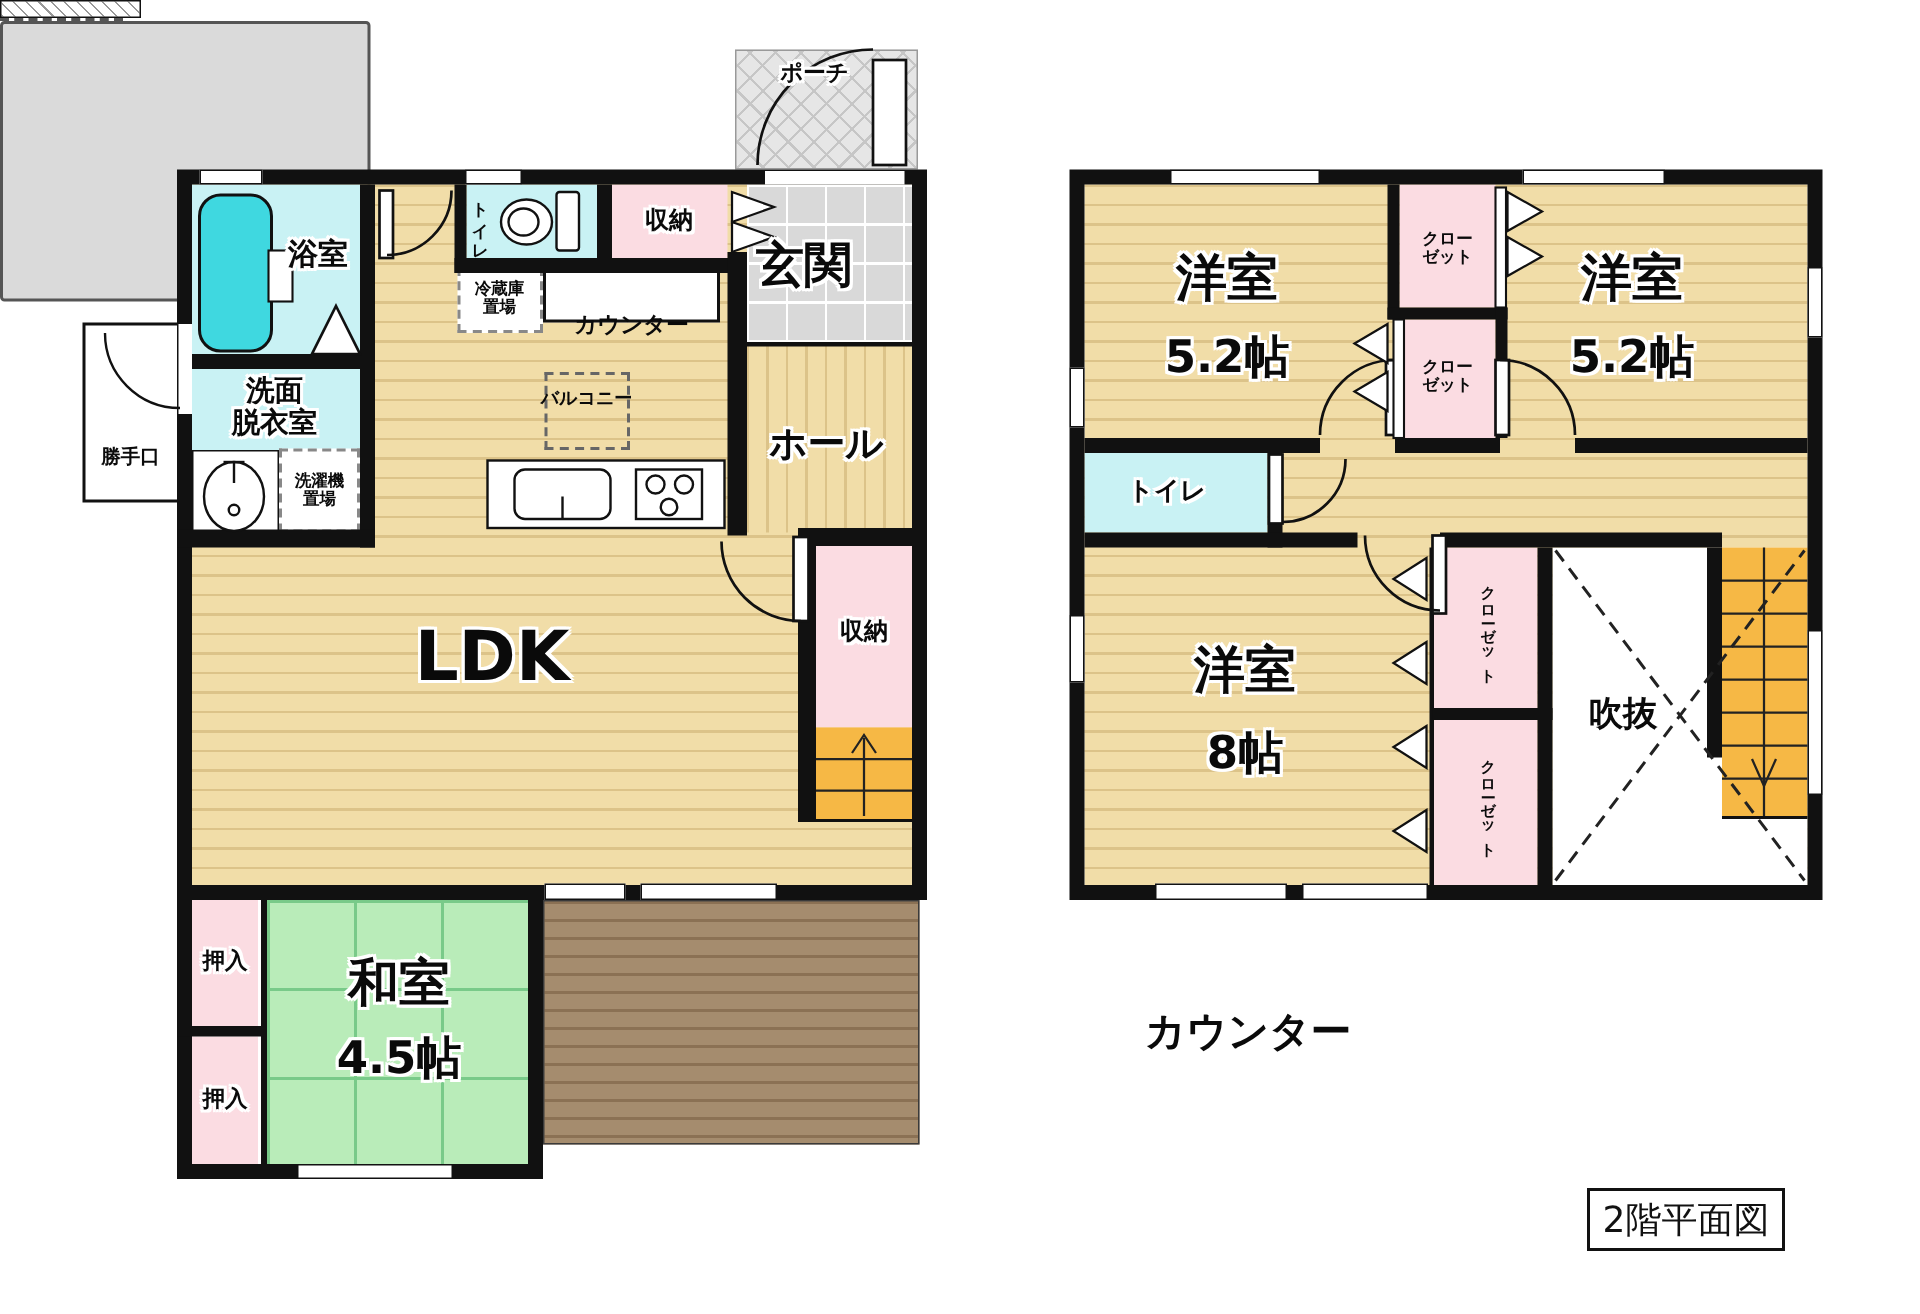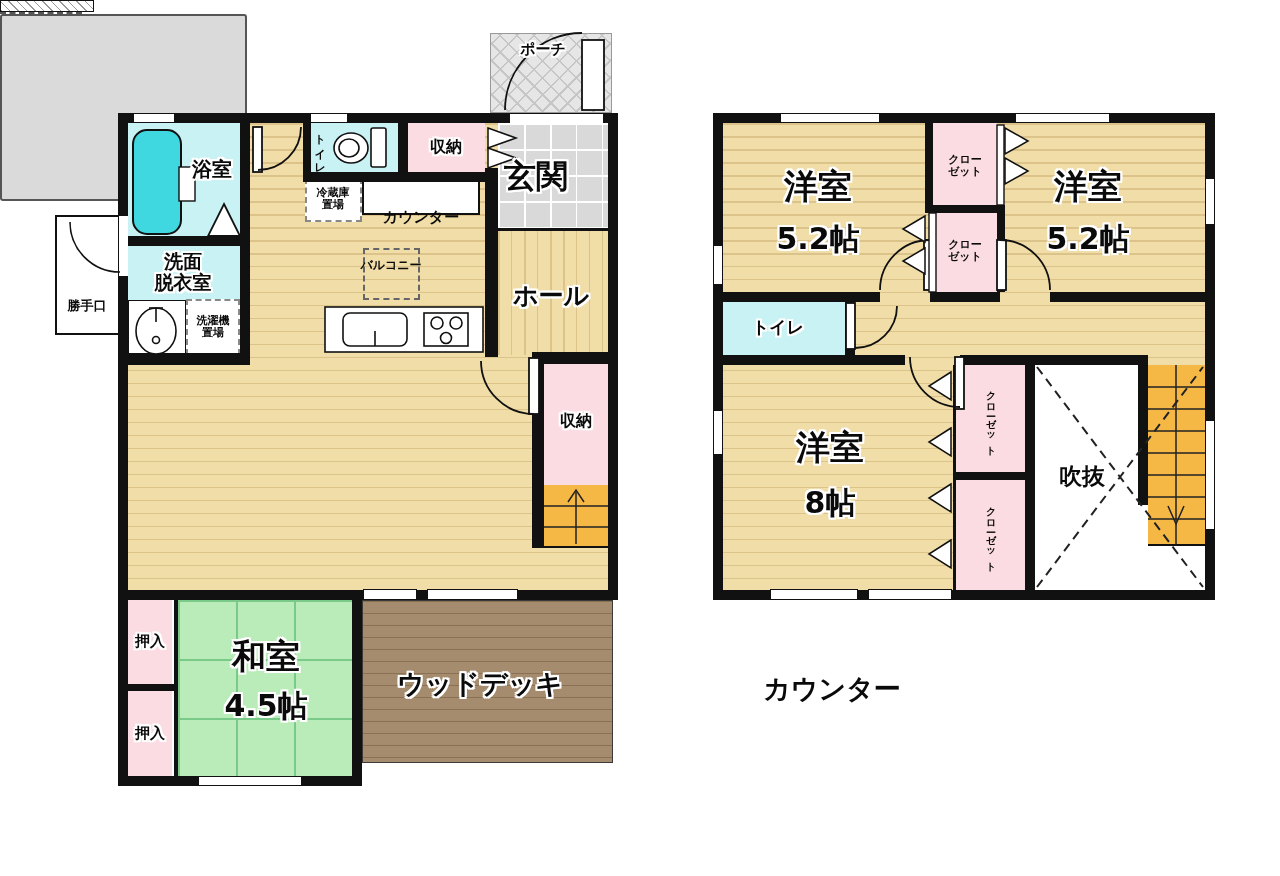--- a/index.html
+++ b/index.html
@@ -258,37 +258,40 @@
   <div class="lbl ol" style="left:212px;top:169px;font-size:20px;">浴室</div>
   <div class="lbl ol" style="left:183px;top:272px;font-size:19px;">洗面
 脱衣室</div>
   <div class="lbl" style="left:87px;top:306px;font-size:13px;">勝手口</div>
   <div class="lbl" style="left:333px;top:199px;font-size:11px;">冷蔵庫
 置場</div>
   <div class="lbl" style="left:421px;top:194px;font-size:15px;margin-top:23px;">カウンター</div>
   <div class="lbl nowrap" style="left:391px;top:266px;font-size:12px;">バルコニー</div>
   <div class="lbl" style="left:213px;top:327px;font-size:11px;">洗濯機
 置場</div>
+  <div class="lbl ol" style="left:328px;top:438px;font-size:46px;">LDK</div>
   <div class="lbl ol" style="left:576px;top:421px;font-size:16px;">収納</div>
   <div class="lbl ol" style="left:150px;top:641px;font-size:15px;">押入</div>
   <div class="lbl ol" style="left:150px;top:733px;font-size:15px;">押入</div>
   <div class="lbl ol" style="left:266px;top:656px;font-size:34px;">和室</div>
   <div class="lbl ol" style="left:266px;top:706px;font-size:30px;">4.5帖</div>
-  <div class="lbl ol" style="left:480px;top:684px;font-size:27px;">ウッドデッキ</div>
 
   <div class="lbl ol" style="left:818px;top:186px;font-size:34px;">洋室</div>
   <div class="lbl ol" style="left:818px;top:239px;font-size:30px;">5.2帖</div>
   <div class="lbl ol" style="left:1088px;top:186px;font-size:34px;">洋室</div>
   <div class="lbl ol" style="left:1088px;top:239px;font-size:30px;">5.2帖</div>
   <div class="lbl" style="left:965px;top:166px;font-size:11px;">クロー
 ゼット</div>
   <div class="lbl" style="left:965px;top:251px;font-size:11px;">クロー
 ゼット</div>
   <div class="lbl ol" style="left:778px;top:328px;font-size:17px;">トイレ</div>
   <div class="lbl ol" style="left:830px;top:447px;font-size:34px;">洋室</div>
   <div class="lbl ol" style="left:830px;top:503px;font-size:30px;">8帖</div>
   <div class="lbl vert" style="left:991px;top:418px;font-size:10px;">クローゼット</div>
   <div class="lbl vert" style="left:991px;top:534px;font-size:10px;">クローゼット</div>
   <div class="lbl ol" style="left:1082px;top:477px;font-size:23px;">吹抜</div>
   <div class="lbl ol" style="left:832px;top:689px;font-size:27px;">カウンター</div>
 
+  <div class="titlebox" style="left:1058px;top:792px;width:132px;height:42px;">
+    <span>2階平面図</span>
+  </div>
 
 </div>
 
 </body></html>

